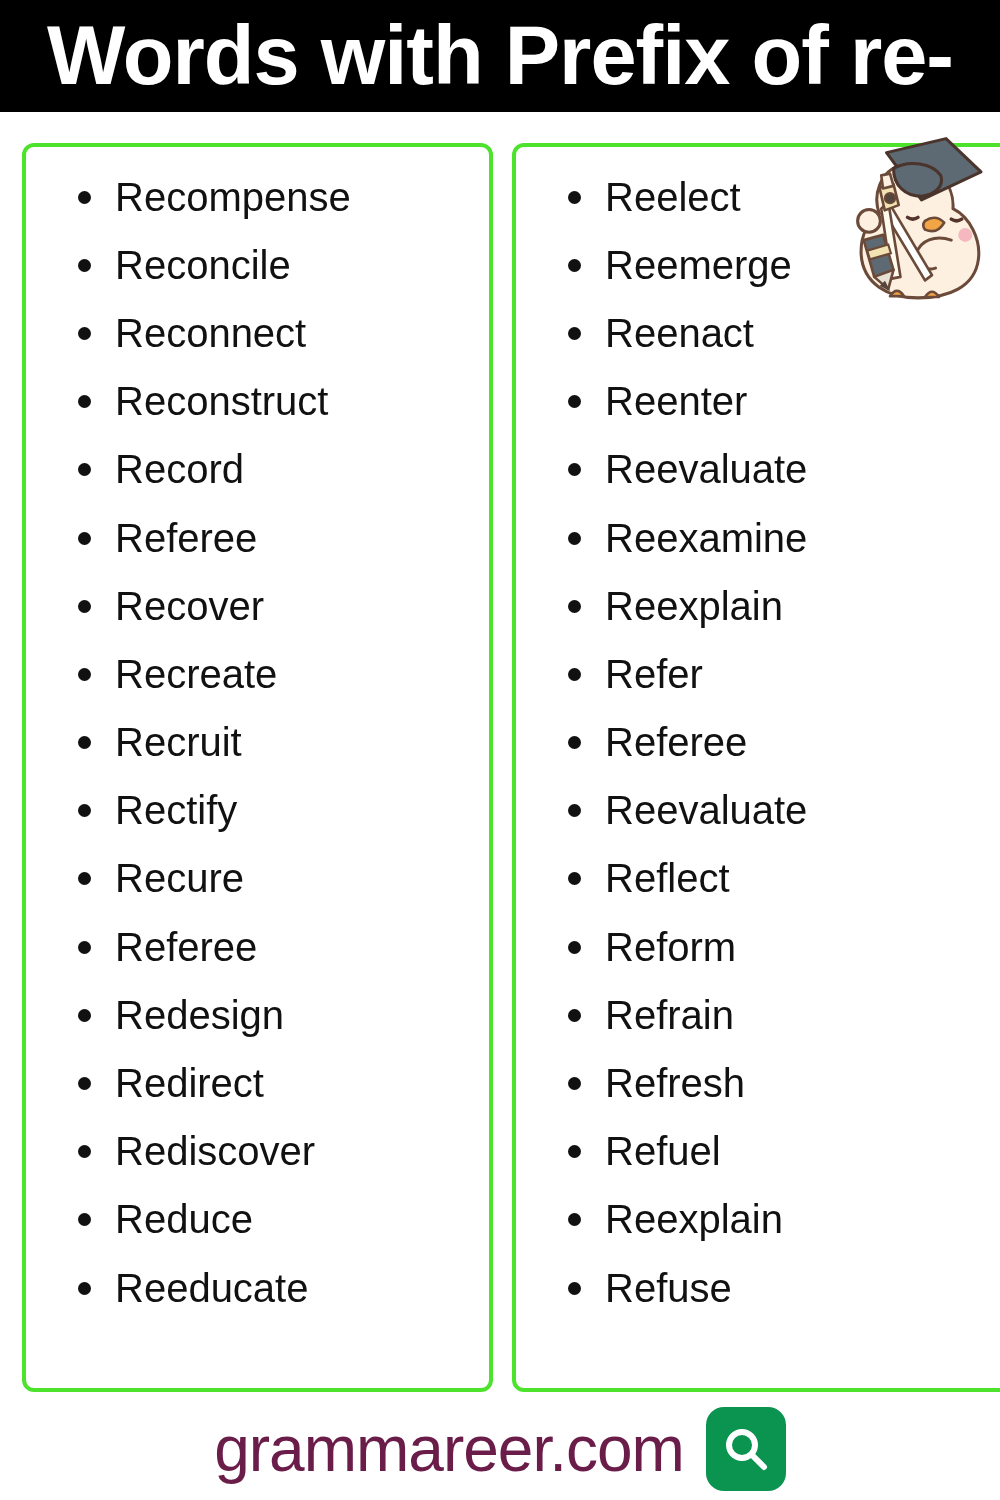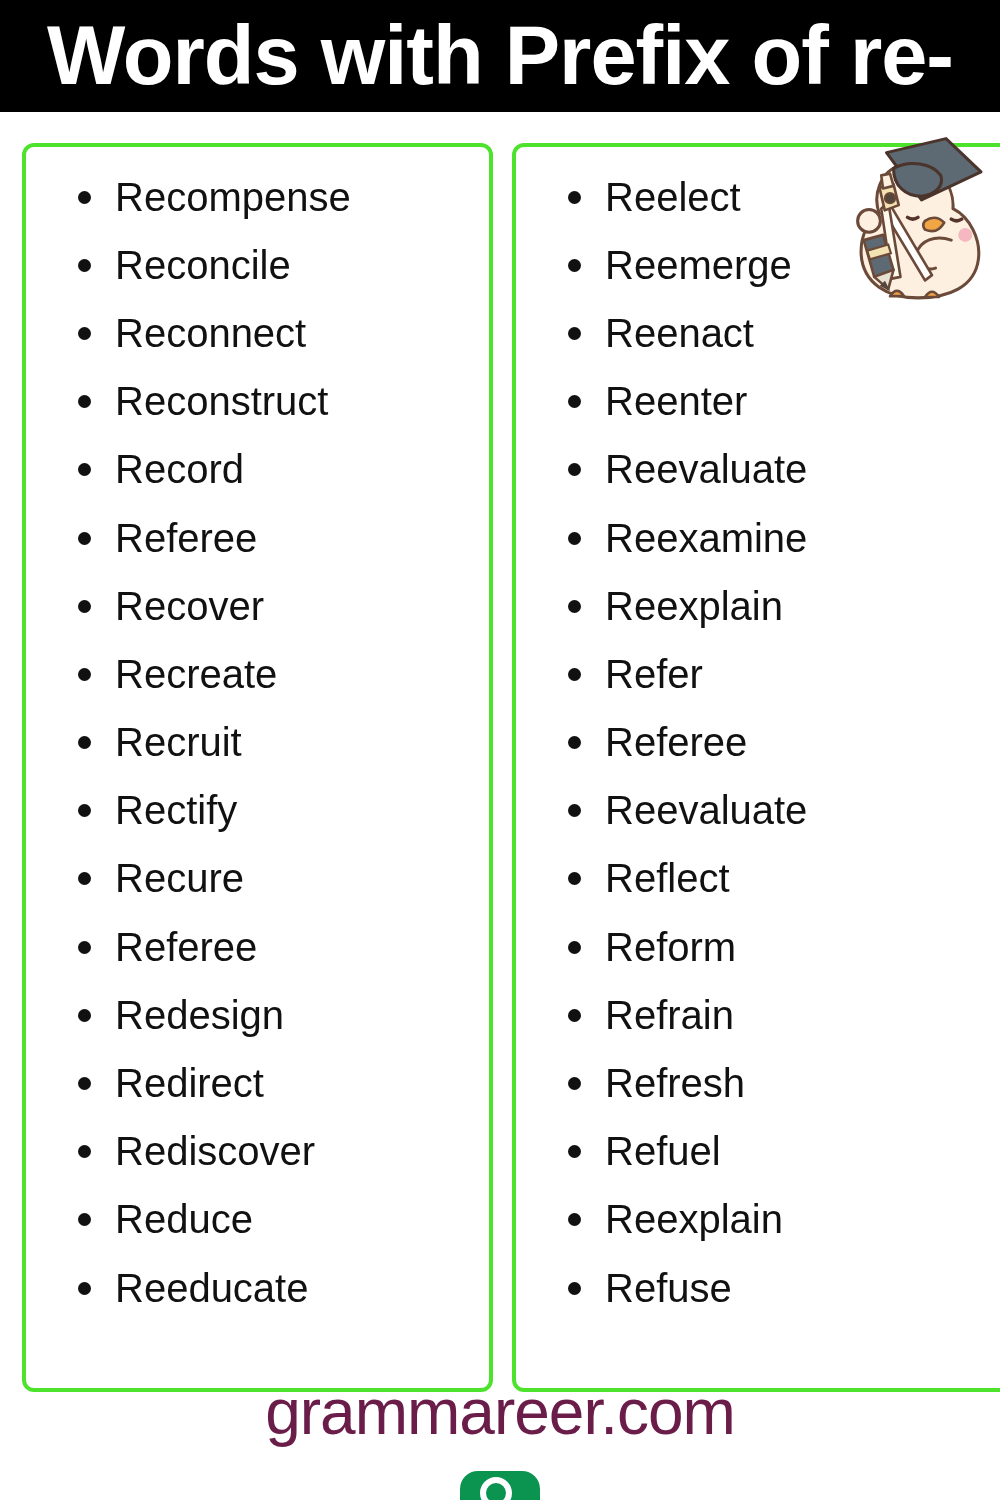--- a/index.html
+++ b/index.html
@@ -57,21 +57,20 @@
     left: 848px; top: 124px;
     width: 140px; height: 192px;
     z-index: 5;
   }
   .footer {
     position: absolute;
     left: 0; top: 1398px;
     width: 1000px; height: 102px;
     display: flex; align-items: center; justify-content: center;
     gap: 22px;
-    flex-direction: column;
   }
   .site-name {
     color: #6b1d4a;
     font-size: 64px;
     letter-spacing: -1px;
   }
   .search-button {
     width: 80px; height: 84px;
     background: #0b9350;
     border: none;

